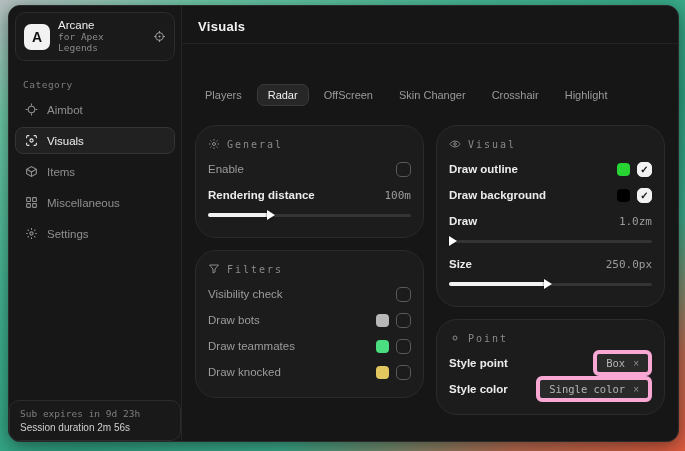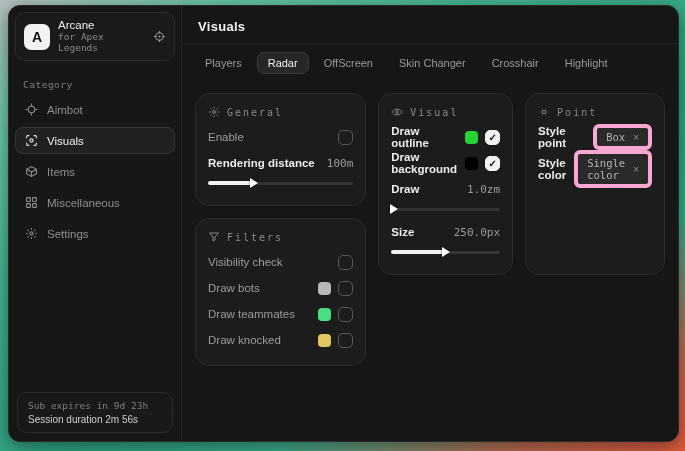--- a/index.html
+++ b/index.html
@@ -36,41 +36,41 @@
   .nav { display:flex; flex-direction:column; gap:4px; padding:0 6px; }
   .nav-item {
     display:flex; align-items:center; gap:9px; padding:6px 9px; border-radius:8px;
     color:#8f8f8f; font-size:11.5px; border:1px solid transparent; cursor:pointer;
   }
   .nav-item .nicon { display:flex; color:#8f8f8f; }
   .nav-item.selected { background:#212121; border-color:#343434; color:#f0f0f0; }
   .nav-item.selected .nicon { color:#e8e8e8; }
   .sidebar-spacer { flex:1; }
   .footer-card {
-    margin:8px; padding:7px 10px; border:1px solid #2c2c2c; border-radius:10px;
+    padding:7px 10px; border:1px solid #2c2c2c; border-radius:10px;
     display:flex; flex-direction:column; gap:3px; background:#191919;
   }
   .footer-line1 { color:#7f7f7f; font-size:9.5px; font-family:"DejaVu Sans Mono", monospace; }
   .footer-line2 { color:#cfcfcf; font-size:10px; }
   
   .main { flex:1; display:flex; flex-direction:column; min-width:0; }
   .main-header { padding:13px 16px 9px 16px; border-bottom:1px solid #232323; }
   .main-title { color:#f2f2f2; font-size:13px; font-weight:bold; letter-spacing:.3px; }
   .tabs { display:flex; align-items:center; gap:4px; padding:8px 12px 6px 12px; }
   .tab {
     color:#9a9a9a; font-size:11px; padding:4px 10px; border-radius:7px;
-    border:1px solid transparent; cursor:pointer; white-space:nowrap;
+    border:1px solid transparent; cursor:pointer; white-space:nowrap;margin-top:32px;
   }
   .tab.selected { background:#272727; border-color:#3a3a3a; color:#f0f0f0; }
   .content {
     flex:1; padding:13px 13px; display:grid;
     grid-template-columns:1fr 1fr; gap:12px; align-items:start; align-content:start;
   }
   .panel {
-    background:#1c1c1c; border:1px solid #2b2b2b; border-radius:14px;
+    background:#1c1c1c; border:1px solid #2b2b2b; border-radius:21px;
     padding:10px 12px 12px 12px; display:flex; flex-direction:column;
   }
   .panel-header {
     display:flex; align-items:center; gap:7px; color:#8a8a8a;
     font-family:"DejaVu Sans Mono", monospace; font-size:10px; letter-spacing:2px;
     padding:2px 0 6px 0;
   }
   .panel-header .picon { display:flex; color:#8a8a8a; letter-spacing:0; }
   .row { display:flex; align-items:center; min-height:26px; gap:8px; }
   .row-label { flex:1; color:#9c9c9c; font-size:11.5px; }
@@ -255,21 +255,21 @@
           <div class="row">
             <span class="row-label">Draw knocked</span>
             <span class="controls">
               <span class="swatch" style="background: rgb(226, 198, 95);"></span>
               <span class="checkbox"></span>
             </span>
           </div>
         </div>
       </div>
 
-      <div style="display:flex; flex-direction:row; gap:12px;">
+      <div style="display:flex; flex-direction:column; gap:12px;">
 
         <div class="panel">
           <div class="panel-header">
             <span class="picon">
               <svg width="12" height="12" viewBox="0 0 24 24" fill="none" stroke="currentColor" stroke-width="2">
                 <path d="M2 12s3.5-6 10-6 10 6 10 6-3.5 6-10 6-10-6-10-6z"></path>
                   <circle cx="12" cy="12" r="2.5"></circle>
               </svg>
             </span>
             <span>Visual</span>

